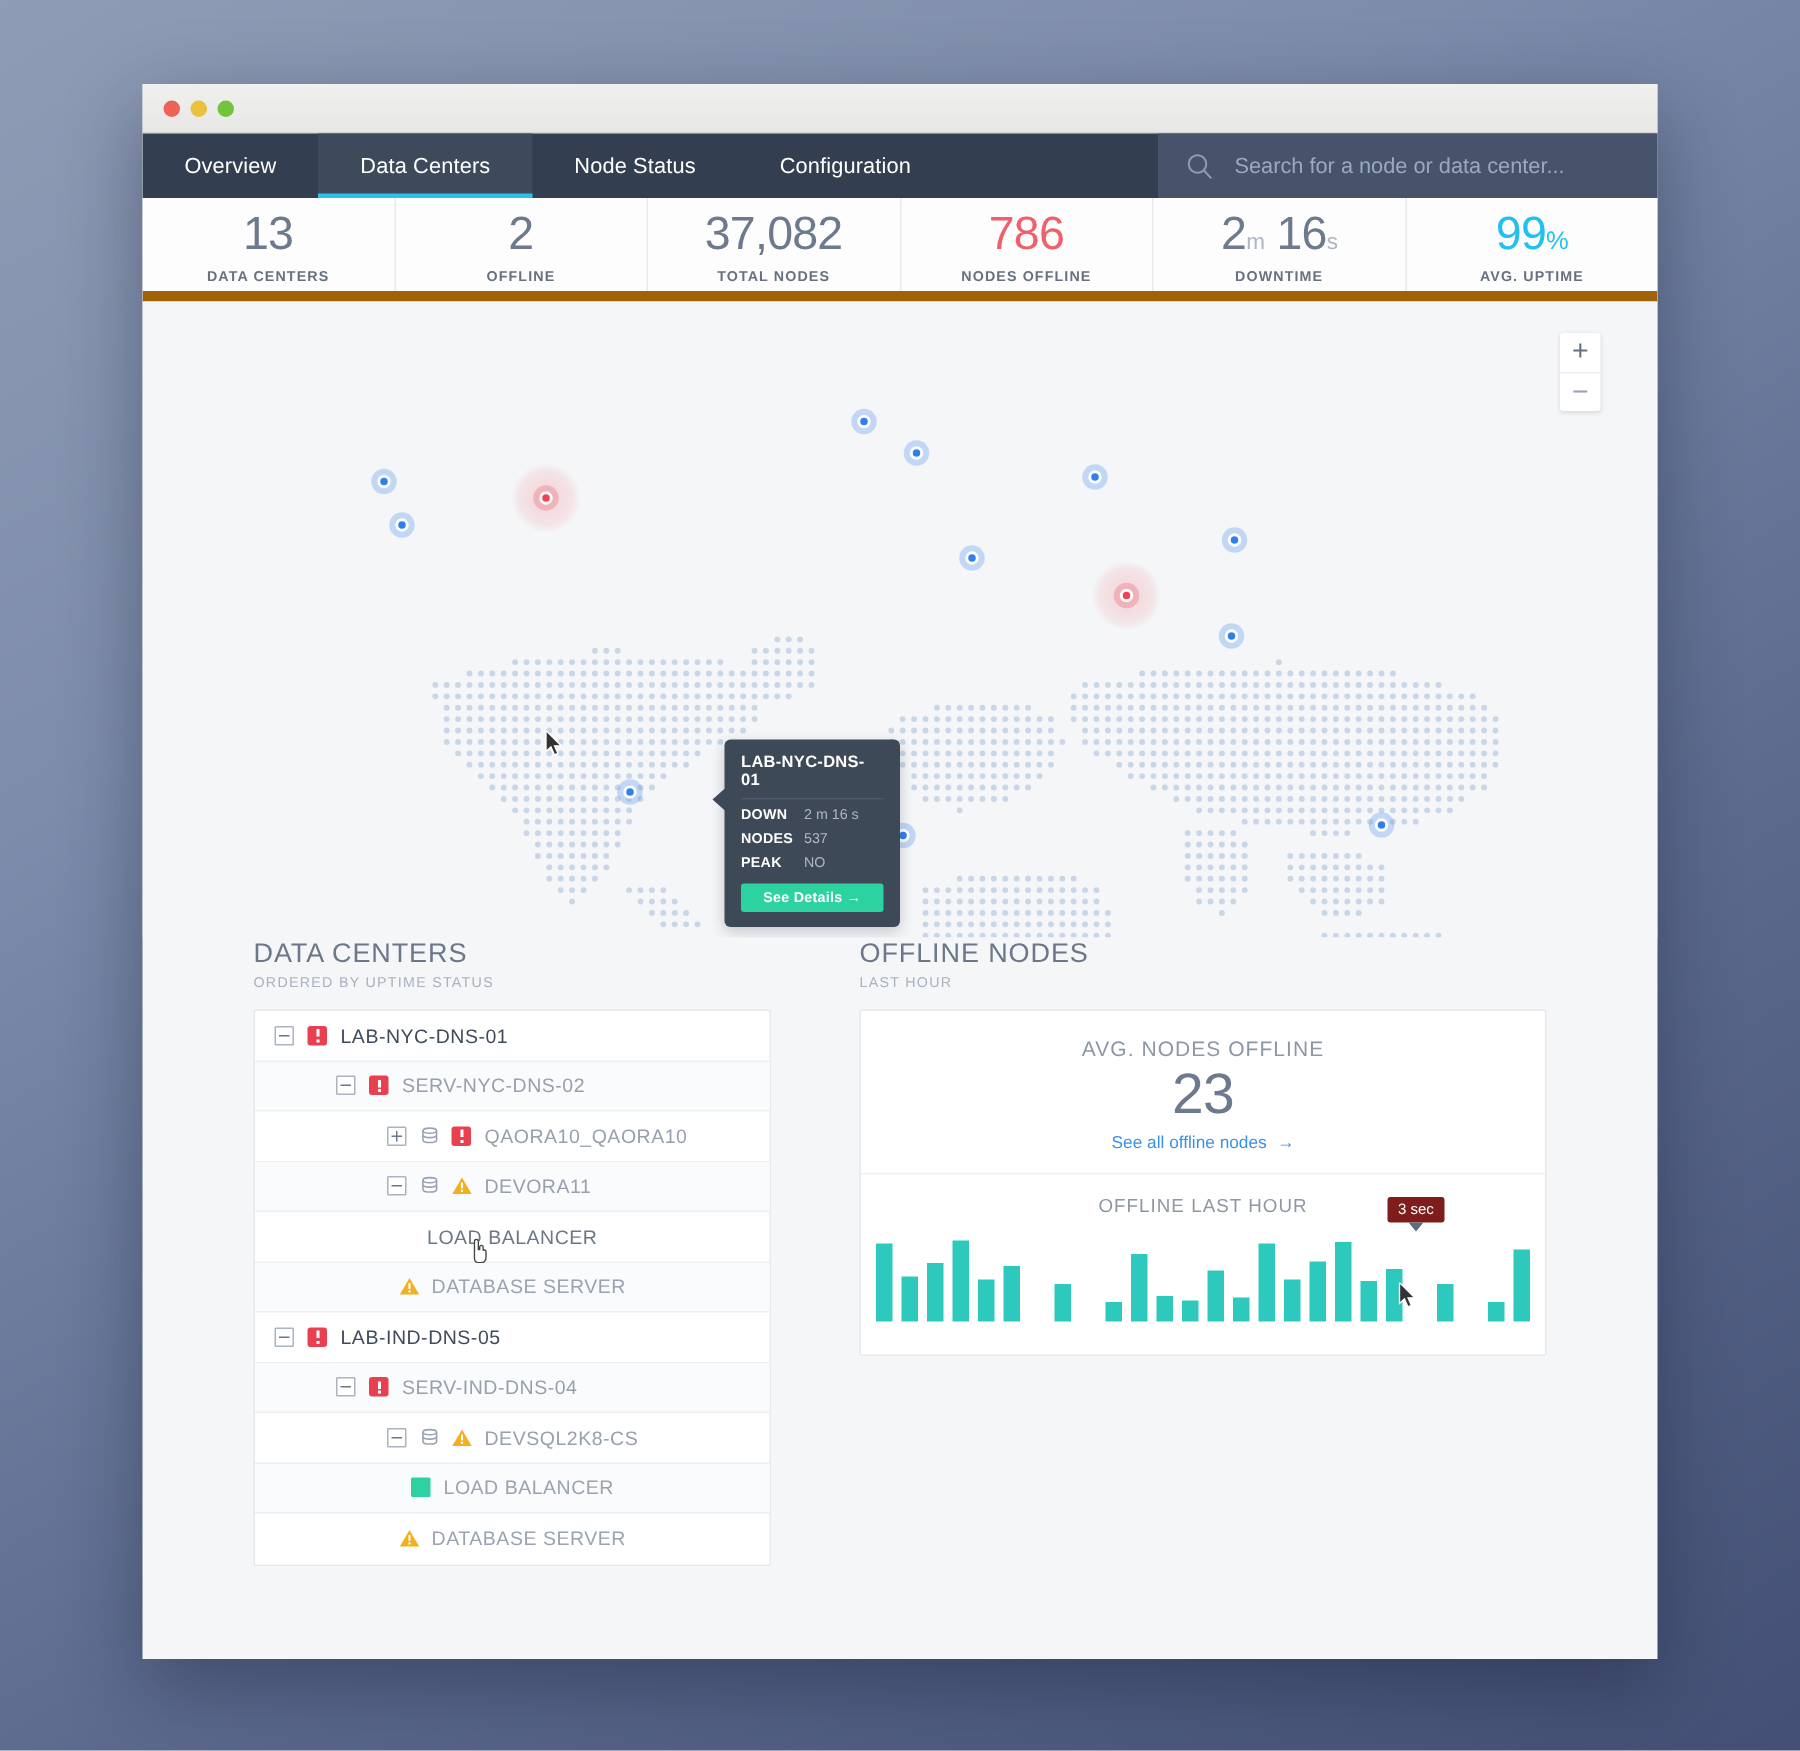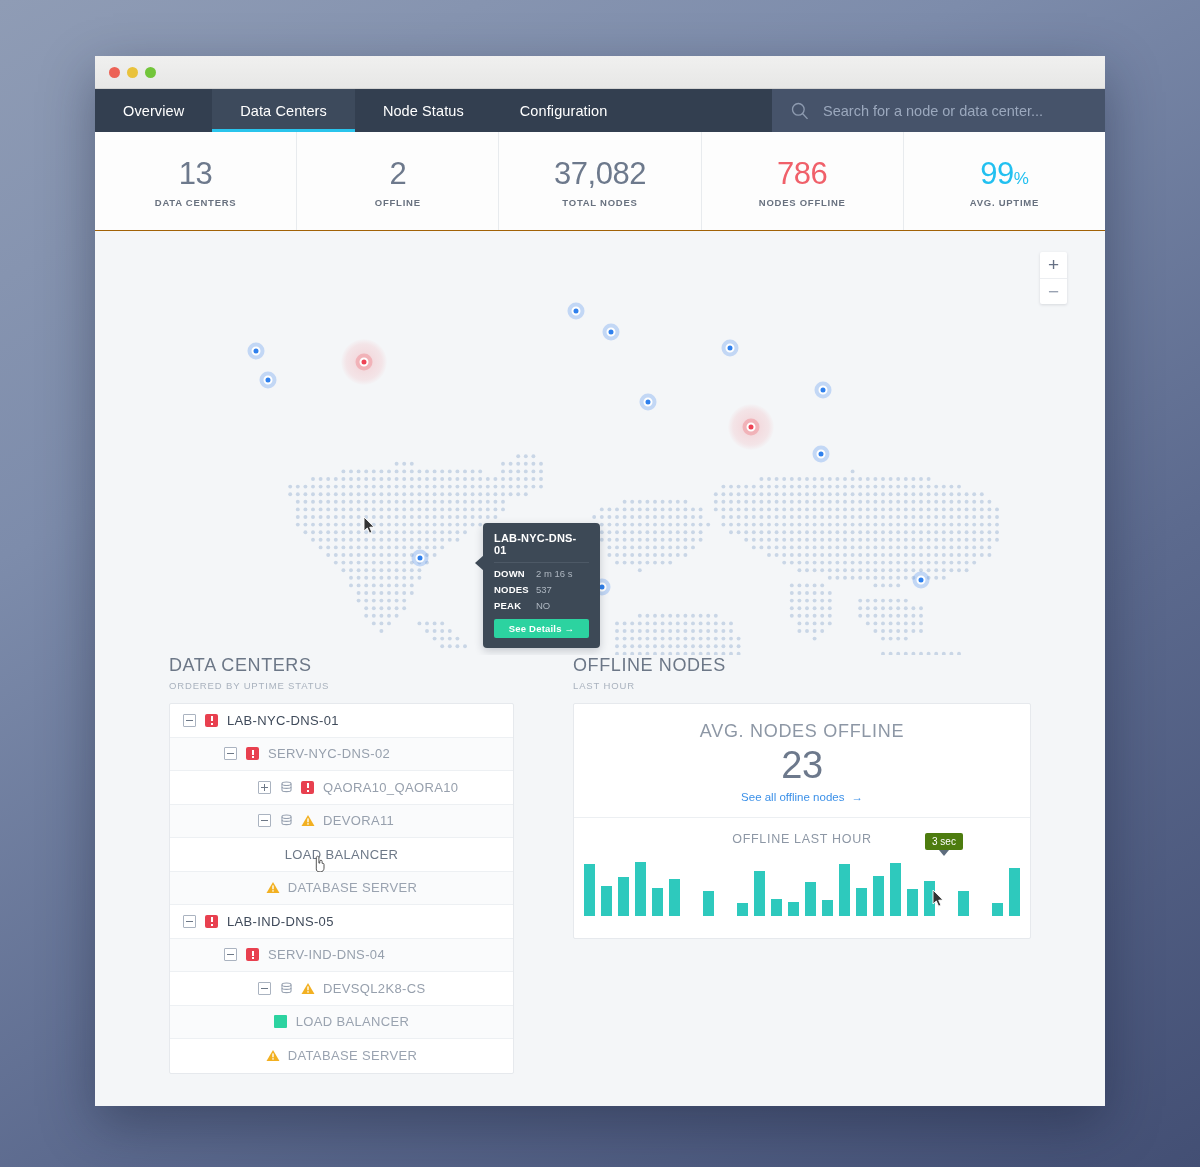--- a/index.html
+++ b/index.html
@@ -69,22 +69,22 @@
     font-family: "Liberation Sans", sans-serif;
     font-size: 14.5px;
     width: 100%;
   }
   .search-input::placeholder { color: #9ba8bd; }
 
   
   .stats {
     display: flex;
     background: #fdfdfd;
-    height: 99px;
-    border-bottom: 1px solid #a16207;
+    height: 69px;
+    border-bottom: 7px solid #a16207;
   }
   .stat {
     flex: 1;
     display: flex; flex-direction: column;
     align-items: center; justify-content: center;
     border-right: 1px solid #e8ebee;
     padding-top: 4px;
   }
   .stat:last-child { border-right: none; }
   .stat-value {
@@ -204,36 +204,36 @@
   .sq-green { width: 13px; height: 13px; background: #2cd3a0; margin-right: 9px; flex: none; border-radius: 1px; }
 
   
   .cards { background: #fff; border: 1px solid #e6e9ed; border-radius: 2px; }
   .cards-row { display: flex; }
   .card {
     flex: 1; padding: 17px 10px 14px 10px; text-align: center;
     border-right: 1px solid #eceff2; border-bottom: 1px solid #eceff2;
   }
   .card:last-child { border-right: none; }
-  .card-label { font-size: 18px; color: #8d97a5; letter-spacing: 0.7px; }
+  .card-label { font-size: 14px; color: #8d97a5; letter-spacing: 0.7px; }
   .card-value { font-size: 38px; color: #6d798c; font-weight: 300; line-height: 1.25; letter-spacing: -0.5px; }
   .card-value .unit { font-size: 16px; color: #b0b8c4; }
   .card-link { font-size: 11.5px; color: #3b90e8; margin-top: 1px; cursor: pointer; }
   .card-link .arr { margin-left: 7px; }
   .card.tall { padding-top: 19px; }
   .card.novalue-pad { padding-bottom: 24px; }
 
   
   .chart-card { padding: 14px 10px 22px 10px; text-align: center; }
   .chart-title { font-size: 12.5px; color: #8d97a5; letter-spacing: 0.7px; margin-bottom: 14px; }
   .bars { display: flex; align-items: flex-end; justify-content: center;
           height: 56px; gap: 6px; position: relative; }
   .bar { width: 11px; background: #2ec9bd; }
   .chart-tip {
-    position: absolute; background: #4d7c0f; color: #fff; font-size: 10px;
+    position: absolute; background: #7f1d1d; color: #fff; font-size: 10px;
     padding: 3px 7px; border-radius: 2px; top: -27px; text-align: center;
   }
   .chart-tip::after {
     content: ""; position: absolute; left: 50%; bottom: -6px; margin-left: -5px;
     border-left: 5px solid transparent; border-right: 5px solid transparent;
     border-top: 6px solid #5d6c7d;
   }
 </style>
 </head>
 <body>
@@ -277,20 +277,27 @@
       <div class="stat-value">2</div>
       <div class="stat-label">OFFLINE</div>
     </div>
     <div class="stat">
       <div class="stat-value">37,082</div>
       <div class="stat-label">TOTAL NODES</div>
     </div>
     <div class="stat">
       <div class="stat-value red">786</div>
       <div class="stat-label">NODES OFFLINE</div>
+    </div>
+    <div class="stat">
+      <div class="stat-value">
+        <span>2</span><span class="unit">m</span>
+        <span>16</span><span class="unit">s</span>
+      </div>
+      <div class="stat-label">DOWNTIME</div>
     </div>
     <div class="stat">
       <div class="stat-value cyan">
         <span>99</span><span class="unit">%</span>
       </div>
       <div class="stat-label">AVG. UPTIME</div>
     </div>
   </div>
 
   <div class="map-wrap">

